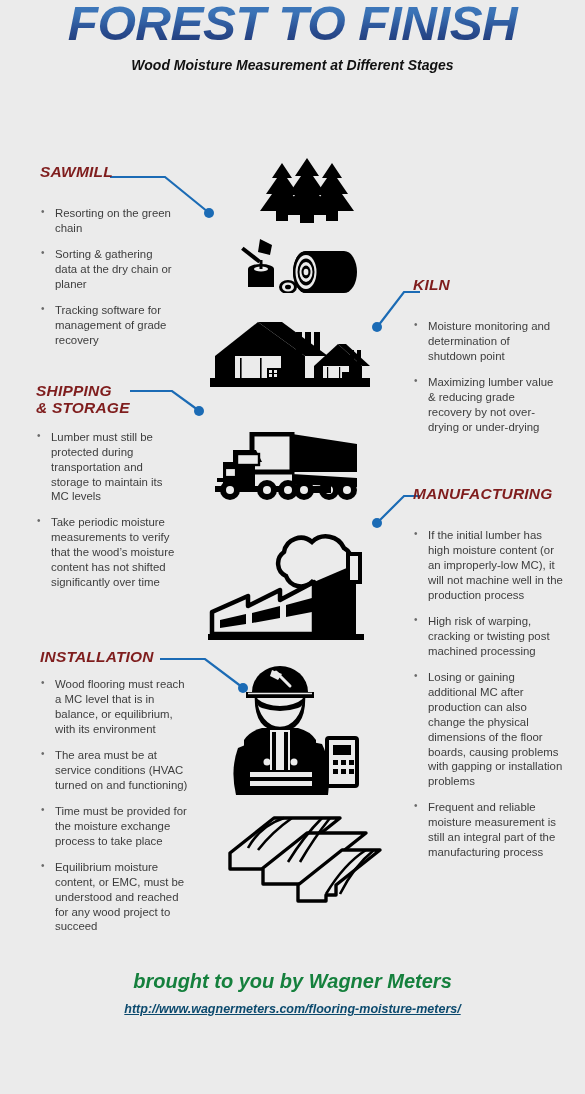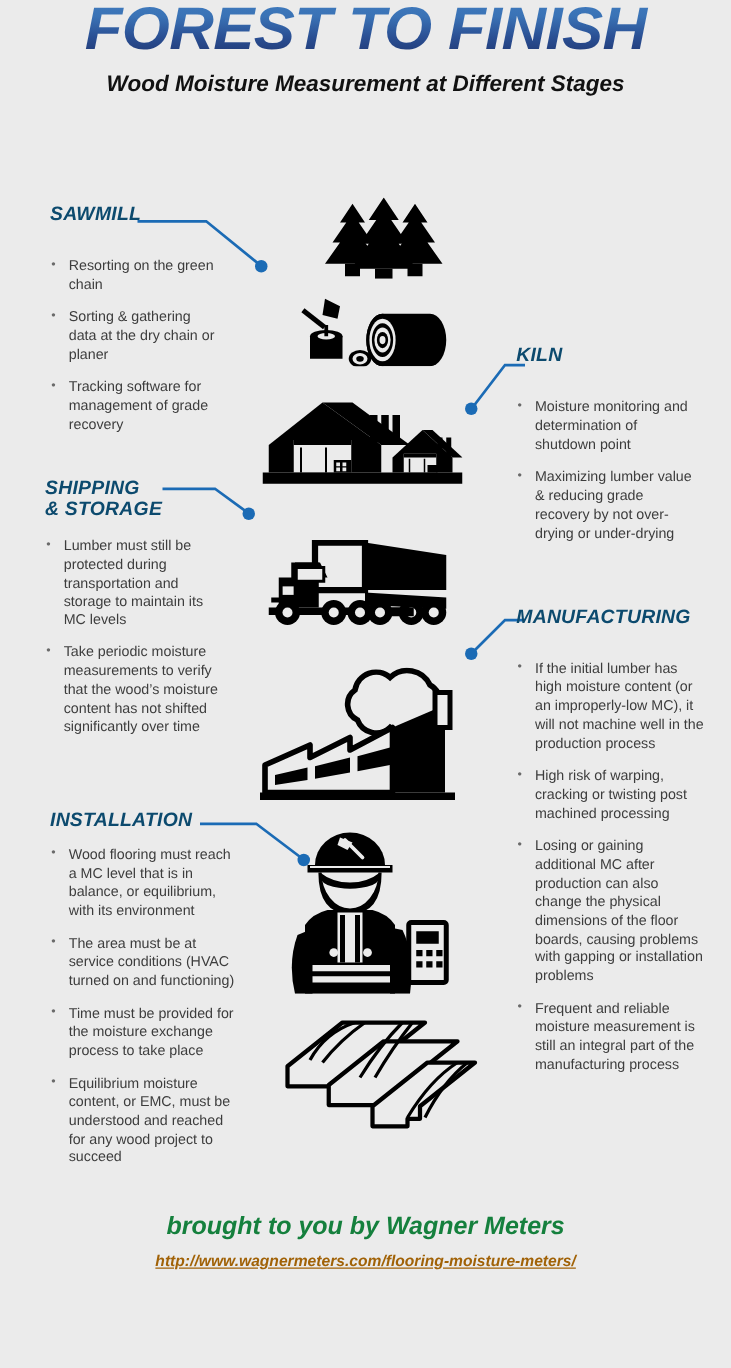--- a/index.html
+++ b/index.html
@@ -18,28 +18,28 @@
     font-size:48px;font-weight:bold;font-style:italic;
     letter-spacing:-0.5px;
     line-height:1;
     background:linear-gradient(to bottom,#3f7bbf 0%,#3a72b5 28%,#2a4f93 62%,#1f3570 100%);
     -webkit-background-clip:text;background-clip:text;
     color:transparent;-webkit-text-fill-color:transparent;
     margin:0;
     transform:scaleX(1.03);
   }
   .subtitle{
-    font-size:18px;font-weight:bold;font-style:italic;color:#111;
+    font-size:14px;font-weight:bold;font-style:italic;color:#111;
     margin-top:9px;
   }
 
   
   .block{position:absolute;}
   .sec-head{
-    font-size:15.5px;font-weight:bold;font-style:italic;color:#0c4a6e;
+    font-size:15.5px;font-weight:bold;font-style:italic;color:#7f1d1d;
     letter-spacing:.2px;line-height:1.12;white-space:pre-line;
   }
   ul.bullets{list-style:none;margin:26px 0 0 0;padding:0;}
   ul.bullets li{
     position:relative;padding-left:15px;
     font-size:11.4px;line-height:1.31;color:#3d3d3d;
     margin-bottom:11px;
   }
   ul.bullets li::before{
     content:"\2022";position:absolute;left:1px;top:-1px;
@@ -53,21 +53,21 @@
   
   .art{position:absolute;}
   .art svg{display:block;}
 
   
   .footer{position:absolute;left:0;width:585px;text-align:center;}
   .brought{font-size:20px;font-weight:bold;font-style:italic;color:#15803d;}
   .url{
     display:inline-block;margin-top:9px;
     font-size:12.5px;font-weight:bold;font-style:italic;
-    color:#a16207;text-decoration:underline;
+    color:#0c4a6e;text-decoration:underline;
   }
 </style>
 </head>
 <body>
 
 <div id="page">
 
   <div class="header">
     <div class="title">FOREST TO FINISH</div>
     <div class="subtitle">Wood Moisture Measurement at Different Stages</div>

